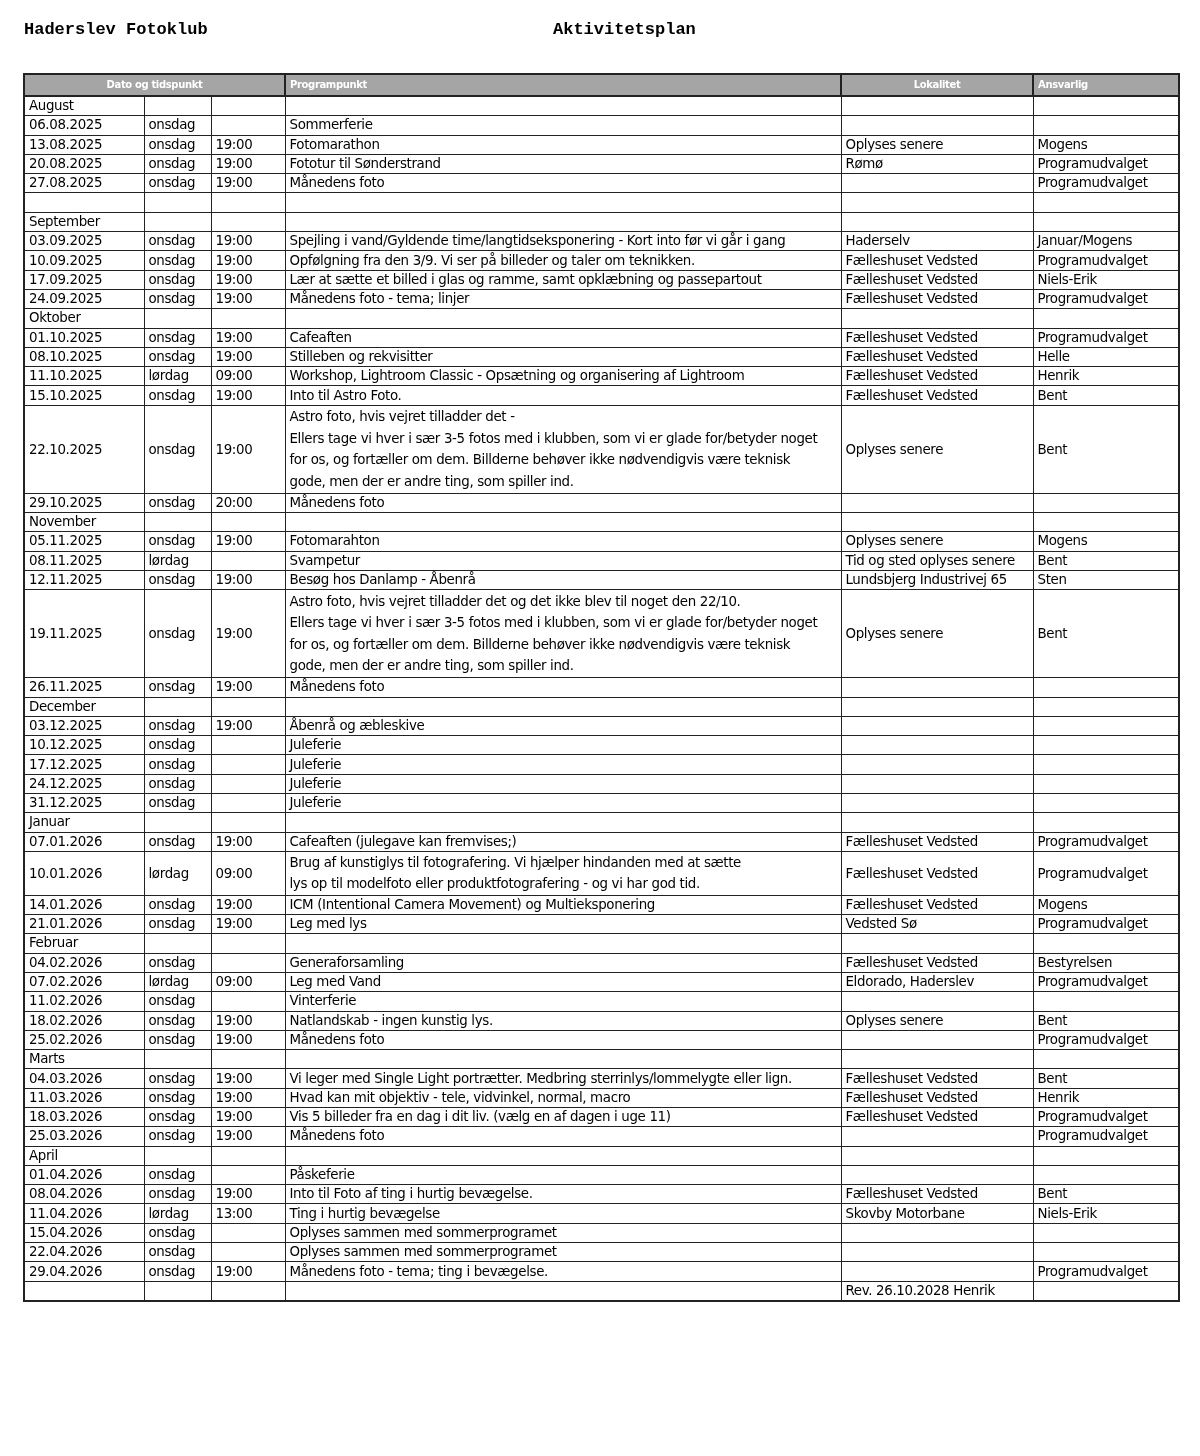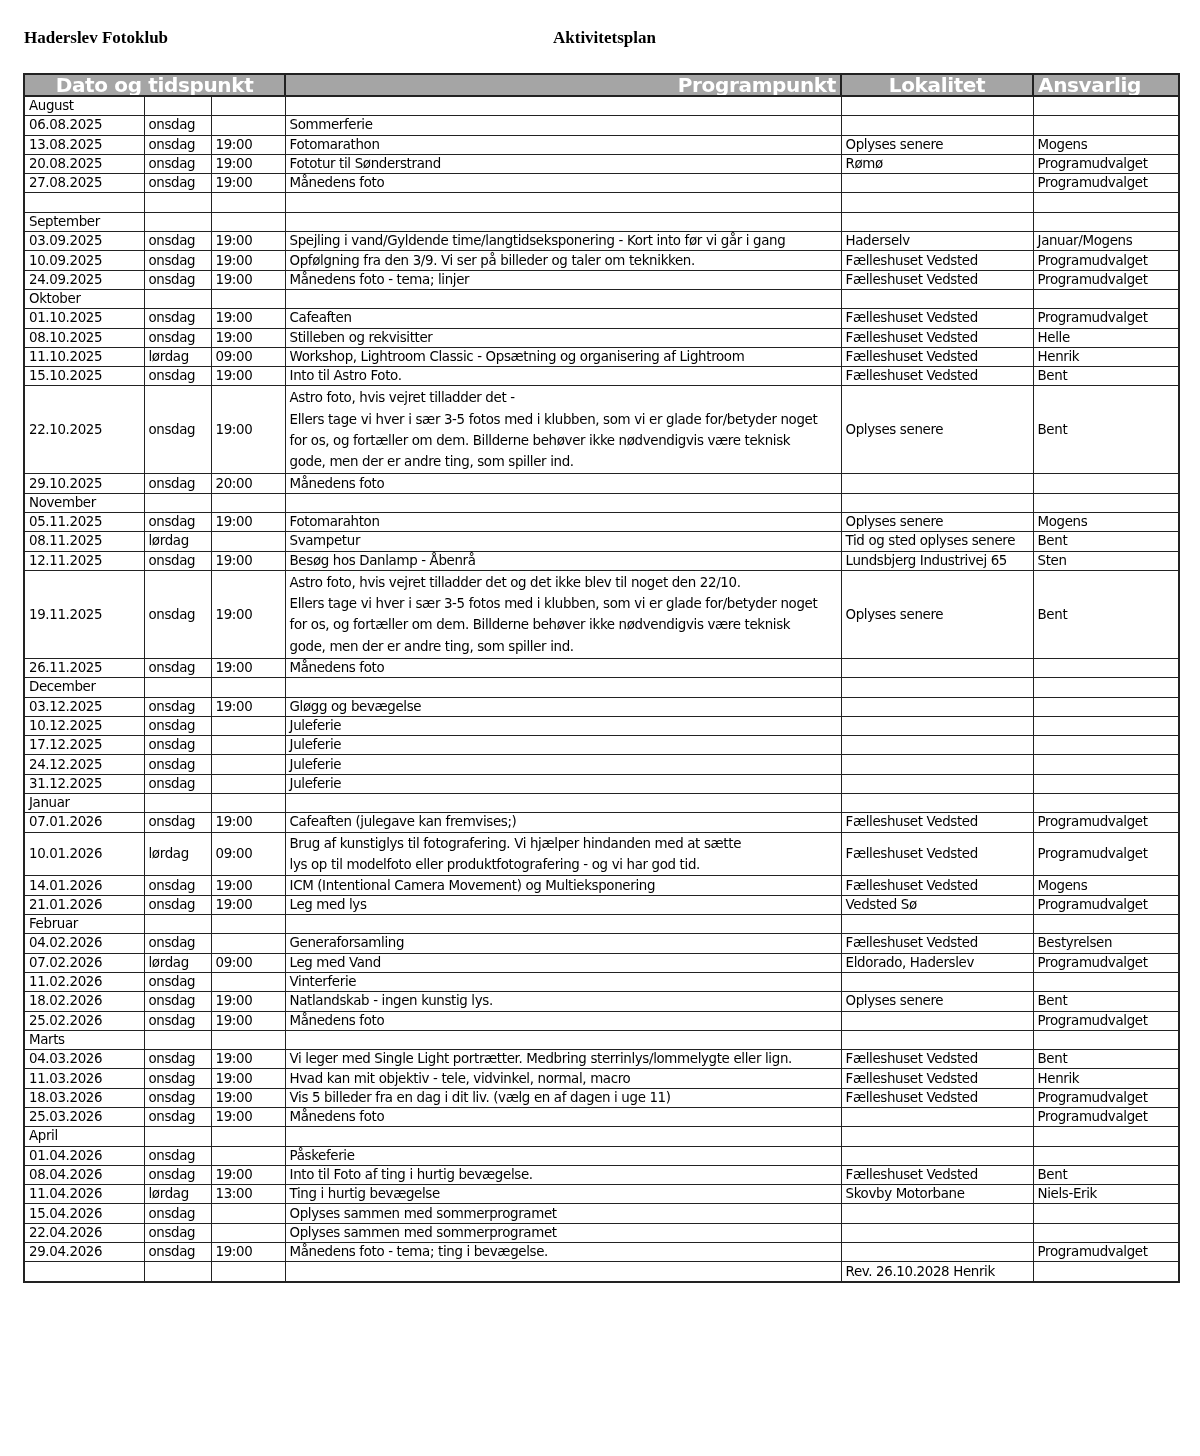--- a/index.html
+++ b/index.html
@@ -1,17 +1,17 @@
 <!DOCTYPE html>
 <html><head>
   <meta charset="utf-8">
   <style>
     html, body { margin: 0; padding: 0; background: #ffffff; }
     body { width: 1200px; height: 1456px; position: relative; overflow: hidden; }
-    .doc-title { position: absolute; top: 28px; font-family: Liberation Serif, serif; font-weight: bold; font-size: 17px; color: #000; }
+    .doc-title { position: absolute; top: 20px; font-family: Liberation Mono, monospace; font-weight: bold; font-size: 17px; color: #000; }
     #club-title { left: 24px; }
     #plan-title { left: 553px; }
     table.plan {
       position: absolute; left: 23px; top: 73px;
       border-collapse: collapse; table-layout: fixed;
       width: 1155px;
       font-family: "DejaVu Sans", sans-serif; font-size: 13.4px; color: #000;
       border: 2px solid #222;
     }
     table.plan td, table.plan th {
@@ -20,25 +20,25 @@
       height: 18.3px;
       line-height: 18px;
       white-space: nowrap;
       overflow: hidden;
       vertical-align: middle;
       font-weight: normal;
       letter-spacing: -0.35px;
     }
     table.plan thead th {
       background: #a5a5a5; color: #fff; font-weight: bold;
-      height: 20px; font-size: 20px;
+      height: 20px; font-size: 10px;
       border: 2px solid #222;
     }
     th.h-date { text-align: center; }
-    th.h-prog { text-align: right; }
+    th.h-prog { text-align: left; }
     th.h-lok { text-align: center; }
     th.h-ans { text-align: left; }
     td.month { font-weight: bold; }
     td.bold { font-weight: bold; }
     tr.multi td { white-space: normal; line-height: 21.4px; }
     tr.tall4 td { height: 87px; margin-left: 19px; }
     tr.tall2 td { height: 37px; }
     td.prog-multi { white-space: normal; }
   </style>
 </head>
@@ -131,20 +131,28 @@
       </tr>
       <tr>
         <td>10.09.2025</td>
         <td>onsdag</td>
         <td>19:00</td>
         <td>Opfølgning fra den 3/9. Vi ser på billeder og taler om teknikken.</td>
         <td>Fælleshuset Vedsted</td>
         <td>Programudvalget</td>
       </tr>
       <tr>
+        <td>17.09.2025</td>
+        <td>onsdag</td>
+        <td>19:00</td>
+        <td>Lær at sætte et billed i glas og ramme, samt opklæbning og passepartout</td>
+        <td>Fælleshuset Vedsted</td>
+        <td>Niels-Erik</td>
+      </tr>
+      <tr>
         <td>24.09.2025</td>
         <td>onsdag</td>
         <td>19:00</td>
         <td class="bold">Månedens foto - tema; linjer</td>
         <td>Fælleshuset Vedsted</td>
         <td>Programudvalget</td>
       </tr>
       <tr>
         <td class="month">Oktober</td>
         <td></td>
@@ -264,21 +272,21 @@
         <td></td>
         <td></td>
         <td></td>
         <td></td>
         <td></td>
       </tr>
       <tr>
         <td>03.12.2025</td>
         <td>onsdag</td>
         <td>19:00</td>
-        <td>Gløgg og bevægelse</td>
+        <td>Åbenrå og æbleskive</td>
         <td></td>
         <td></td>
       </tr>
       <tr>
         <td>10.12.2025</td>
         <td>onsdag</td>
         <td></td>
         <td>Juleferie</td>
         <td></td>
         <td></td>

